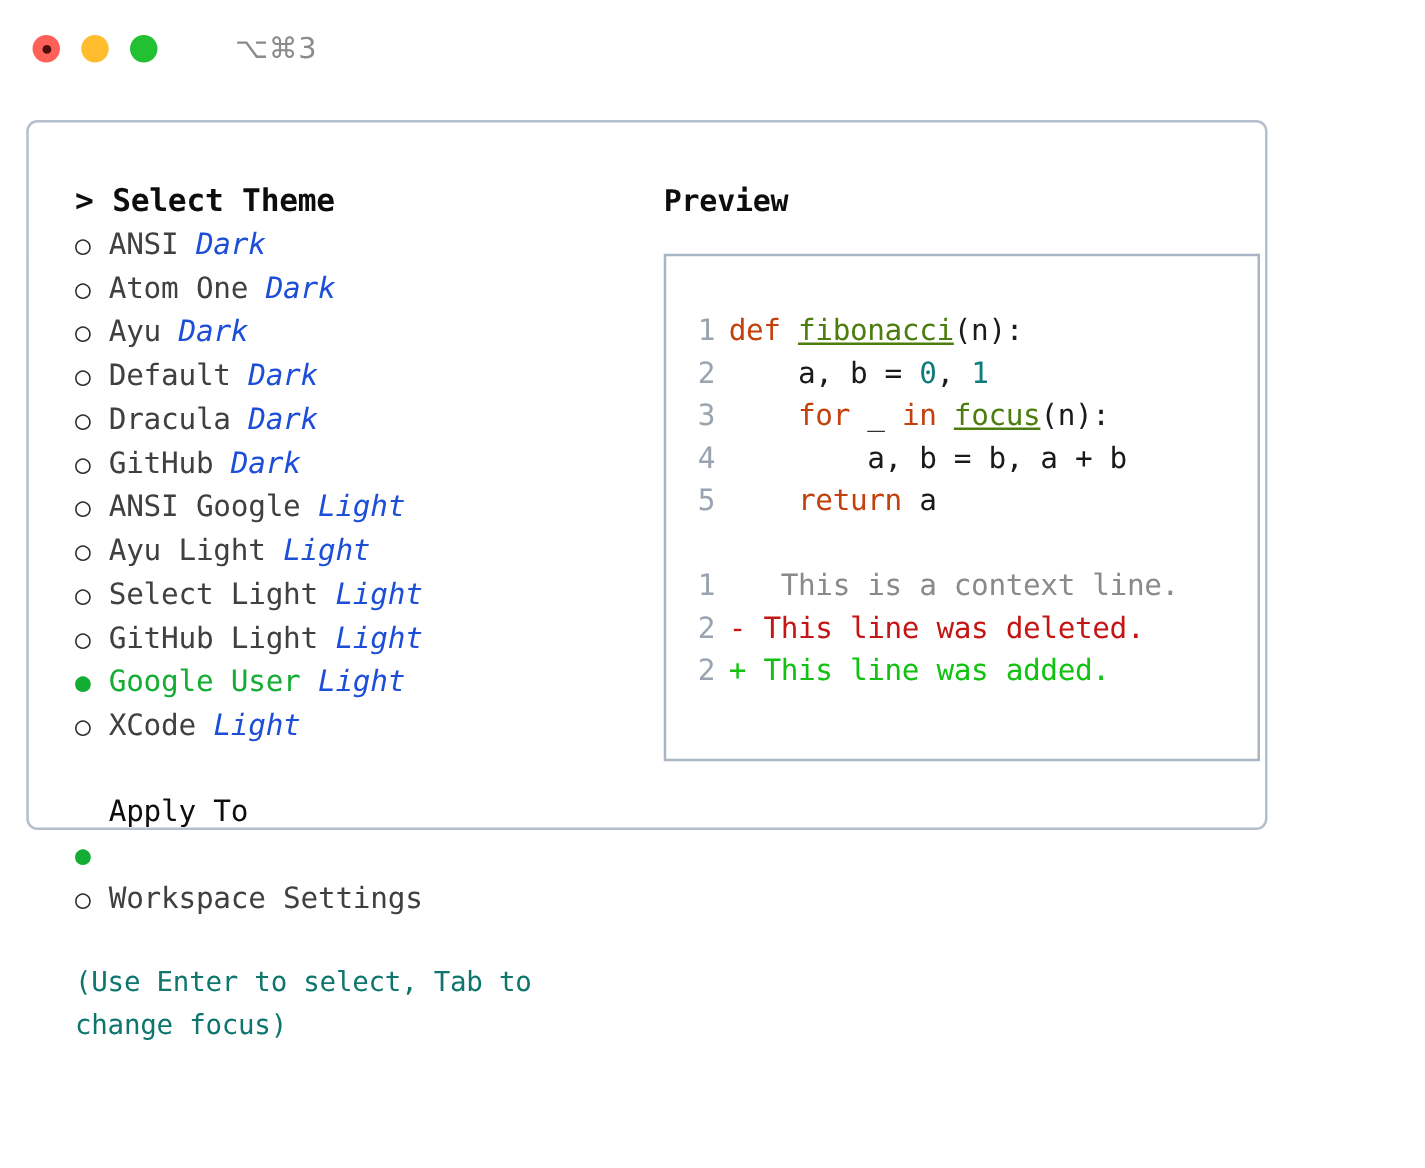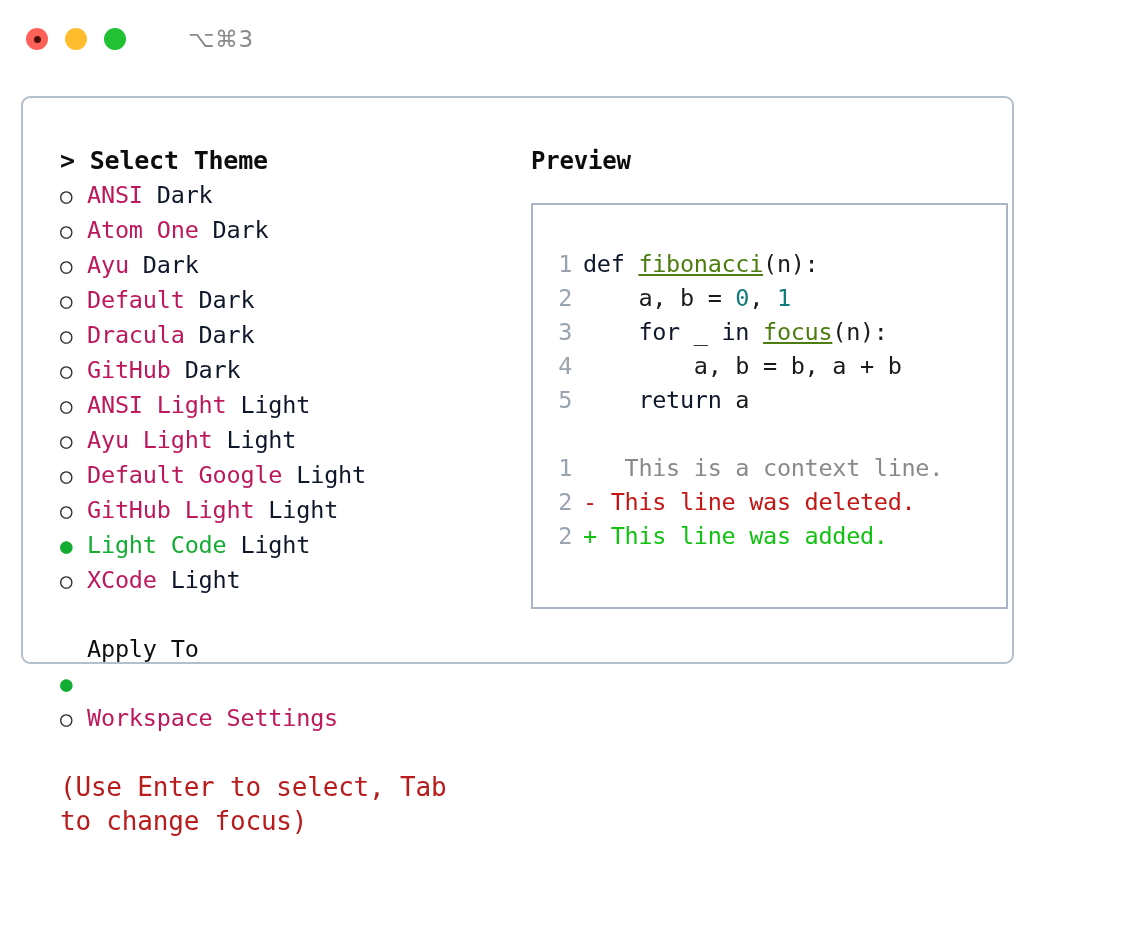--- a/index.html
+++ b/index.html
@@ -112,39 +112,39 @@
     display: inline-block;
     width: 27px;
     flex: 0 0 27px;
     font-size: 21px;
     line-height: 34px;
   }
   .marker.unsel { color: #2b2b2b; }
   .marker.sel   { color: #14ad34; }
   .marker.blank { color: transparent; }
 
-  .opt-label       { color: #be185d; }
+  .opt-label       { color: #404040; }
   .opt-label.sel   { color: #14ad34; }
-  .opt-kind        { color: #0f172a; }
+  .opt-kind        { color: #1d4ed8; font-style: italic; }
 
   .group-head {
     font-size: 23.5px;
     color: #0d0d0d;
     line-height: 34px;
     white-space: pre;
     letter-spacing: -0.2px;
     display: flex;
     align-items: baseline;
   }
 
   .spacer-line { height: 34px; }
 
   .hint {
-    color: #b91c1c;
-    font-size: 26px;
+    color: #0f766e;
+    font-size: 22px;
     line-height: 34px;
     letter-spacing: -0.2px;
     max-width: 410px;
   }
 
   
   .col-right {
     flex: 1 1 auto;
     padding-left: 24px;
   }
@@ -176,21 +176,21 @@
   .ln {
     display: inline-block;
     width: 32px;
     flex: 0 0 32px;
     text-align: right;
     color: #9aa4b0;
     padding-right: 11px;
   }
   .code-body { color: #1a1a1a; }
 
-  .tok-kw   { color: #0f172a; }
+  .tok-kw   { color: #c2410c; }
   .tok-fn   { color: #4d7c0f; text-decoration: underline; }
   .tok-num  { color: #0f7b7b; }
   .tok-pl   { color: #1a1a1a; }
 
   .dif-ctx  { color: #8a8a8a; }
   .dif-del  { color: #c51616; }
   .dif-add  { color: #11c211; }
 
   .blank-code { height: 34px; }
 </style>
@@ -247,45 +247,45 @@
             <span class="opt-kind">Dark</span>
           </div>
           <div class="opt">
             <span class="marker unsel">○</span>
             <span class="opt-label">GitHub</span>
             <span>&nbsp;</span>
             <span class="opt-kind">Dark</span>
           </div>
           <div class="opt">
             <span class="marker unsel">○</span>
-            <span class="opt-label">ANSI Light</span>
+            <span class="opt-label">ANSI Google</span>
             <span>&nbsp;</span>
             <span class="opt-kind">Light</span>
           </div>
           <div class="opt">
             <span class="marker unsel">○</span>
             <span class="opt-label">Ayu Light</span>
             <span>&nbsp;</span>
             <span class="opt-kind">Light</span>
           </div>
           <div class="opt">
             <span class="marker unsel">○</span>
-            <span class="opt-label">Default Google</span>
+            <span class="opt-label">Select Light</span>
             <span>&nbsp;</span>
             <span class="opt-kind">Light</span>
           </div>
           <div class="opt">
             <span class="marker unsel">○</span>
             <span class="opt-label">GitHub Light</span>
             <span>&nbsp;</span>
             <span class="opt-kind">Light</span>
           </div>
           <div class="opt">
             <span class="marker sel">●</span>
-            <span class="opt-label sel">Light Code</span>
+            <span class="opt-label sel">Google User</span>
             <span>&nbsp;</span>
             <span class="opt-kind">Light</span>
           </div>
           <div class="opt">
             <span class="marker unsel">○</span>
             <span class="opt-label">XCode</span>
             <span>&nbsp;</span>
             <span class="opt-kind">Light</span>
           </div>
         </div>

